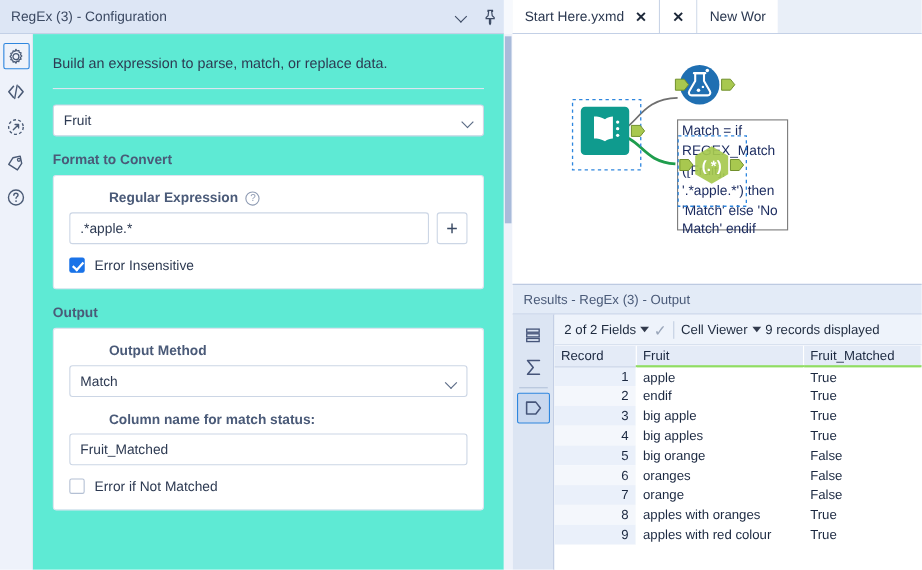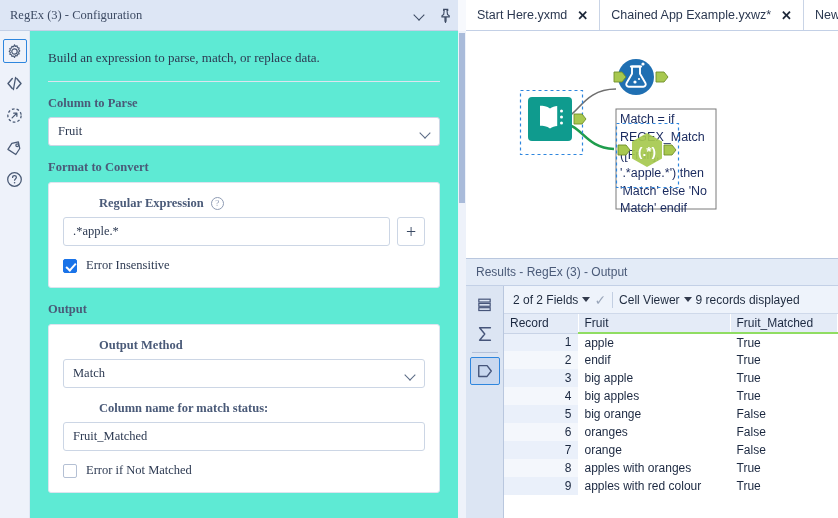--- a/index.html
+++ b/index.html
@@ -8,21 +8,20 @@
     font-family: "Liberation Sans", sans-serif;
     overflow: hidden;
     background: #ffffff;
   }
   #app { position: relative; width: 838px; height: 518px; }
 
   
   #config-panel {
     position: absolute; left: 0; top: 0; width: 466px; height: 518px;
     background: #f7f9fd;
-    font-family: Liberation Serif, serif;
   }
   #config-titlebar {
     position: absolute; left: 0; top: 0; width: 458px; height: 31px;
     background: #dde6f5;
     border-bottom: 1px solid #c3d0e6;
     display: flex; align-items: center;
   }
   #config-title {
     font-size: 12.5px; color: #3c4a63; padding-left: 10px; flex: 1;
     white-space: nowrap;
@@ -274,21 +273,20 @@
           <circle cx="12.1" cy="16.2" r="1" fill="#4a5a75"></circle>
         </svg>
       </div>
     </div>
 
     <div id="config-content">
 
       <div id="intro-text">Build an expression to parse, match, or replace data.</div>
       <div class="hr"></div>
 
-      <div class="field-label">Column to Parse</div>
       <div class="select-box">
         <span>Fruit</span>
         <span class="caret"></span>
       </div>
 
       <div class="group-title">Format to Convert</div>
       <div class="group-box">
         <div class="sub-label">
           <span>Regular Expression</span>
           <span class="help-icon">?</span>
@@ -325,21 +323,20 @@
   </div>
 
   <div id="right">
 
     <div id="tabstrip">
       <div class="tab">
         <span>Start Here.yxmd</span>
         <span class="x">✕</span>
       </div>
       <div class="tab">
-        <span>Chained App Example.yxwz*</span>
         <span class="x">✕</span>
       </div>
       <div class="tab partial">
         <span>New Wor</span>
       </div>
     </div>
 
     <div id="canvas">
       <svg width="372" height="227" viewBox="0 0 372 227">
 

